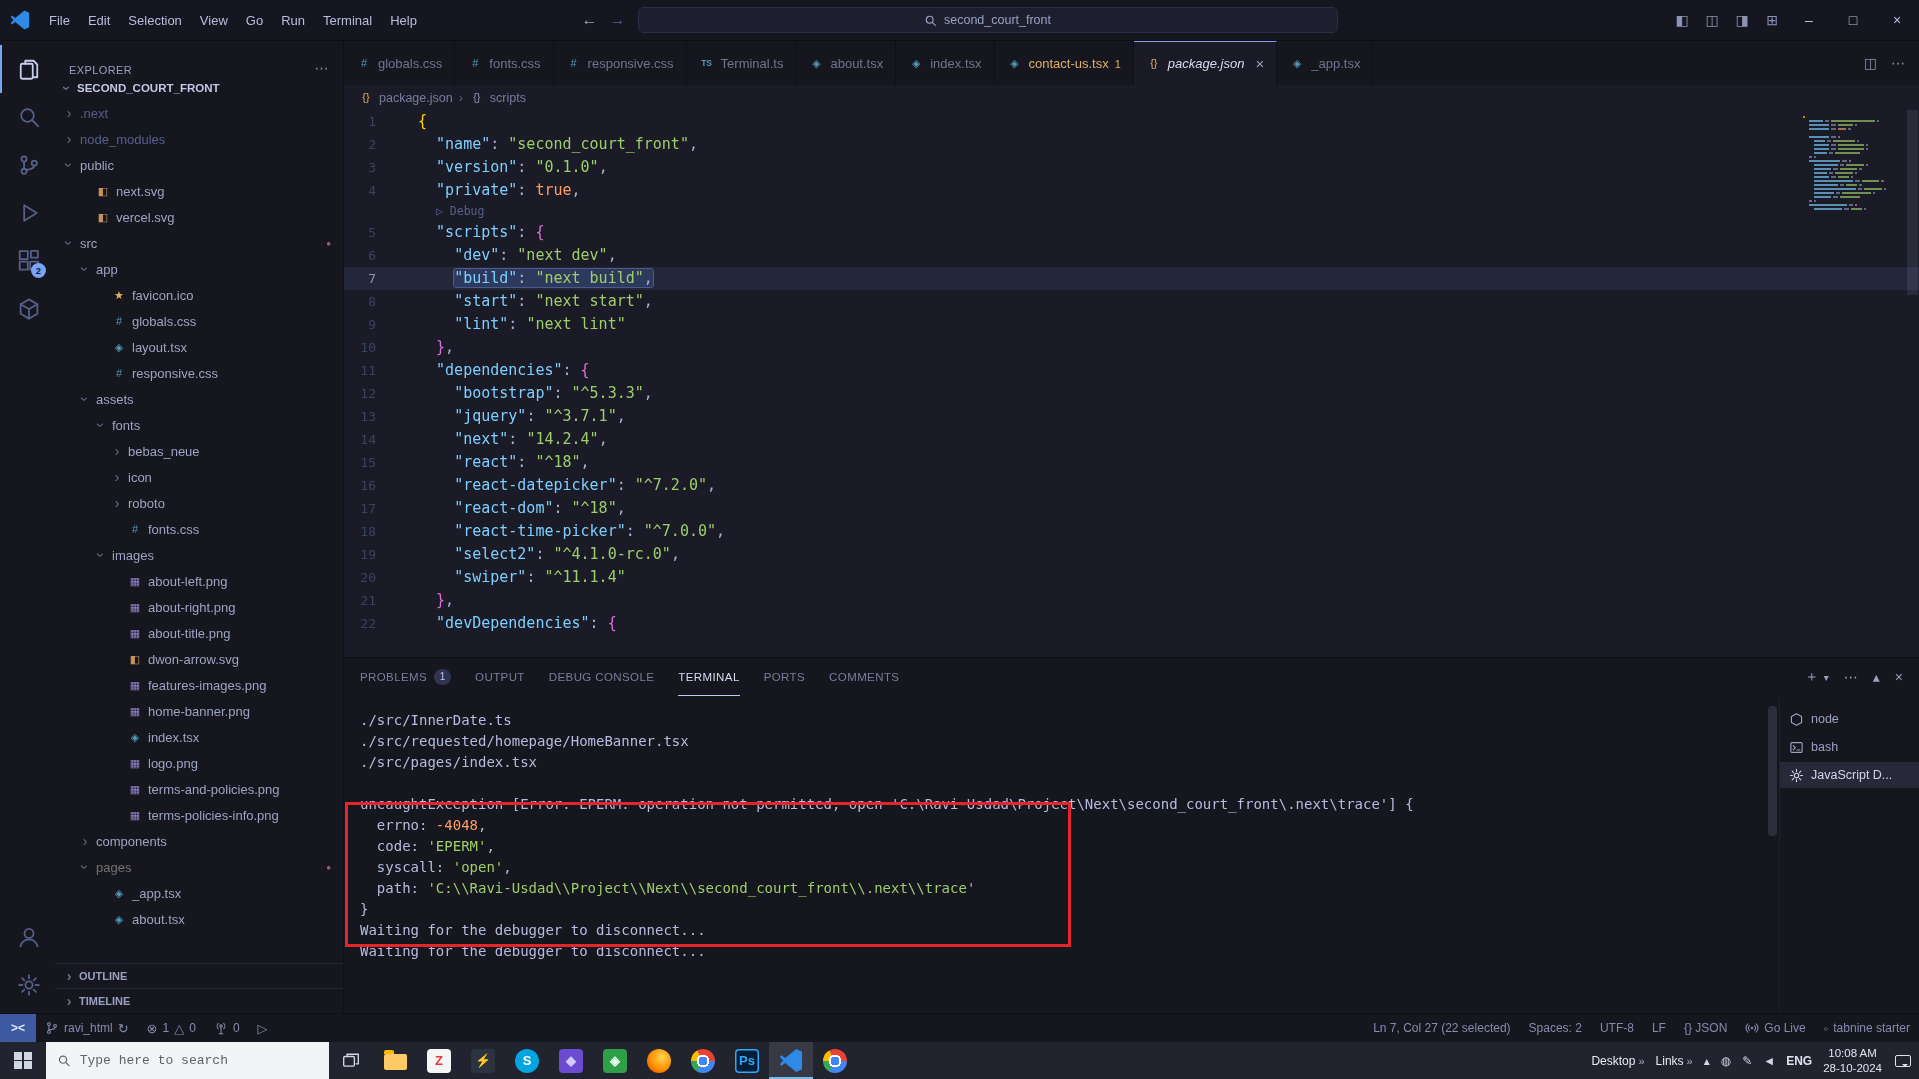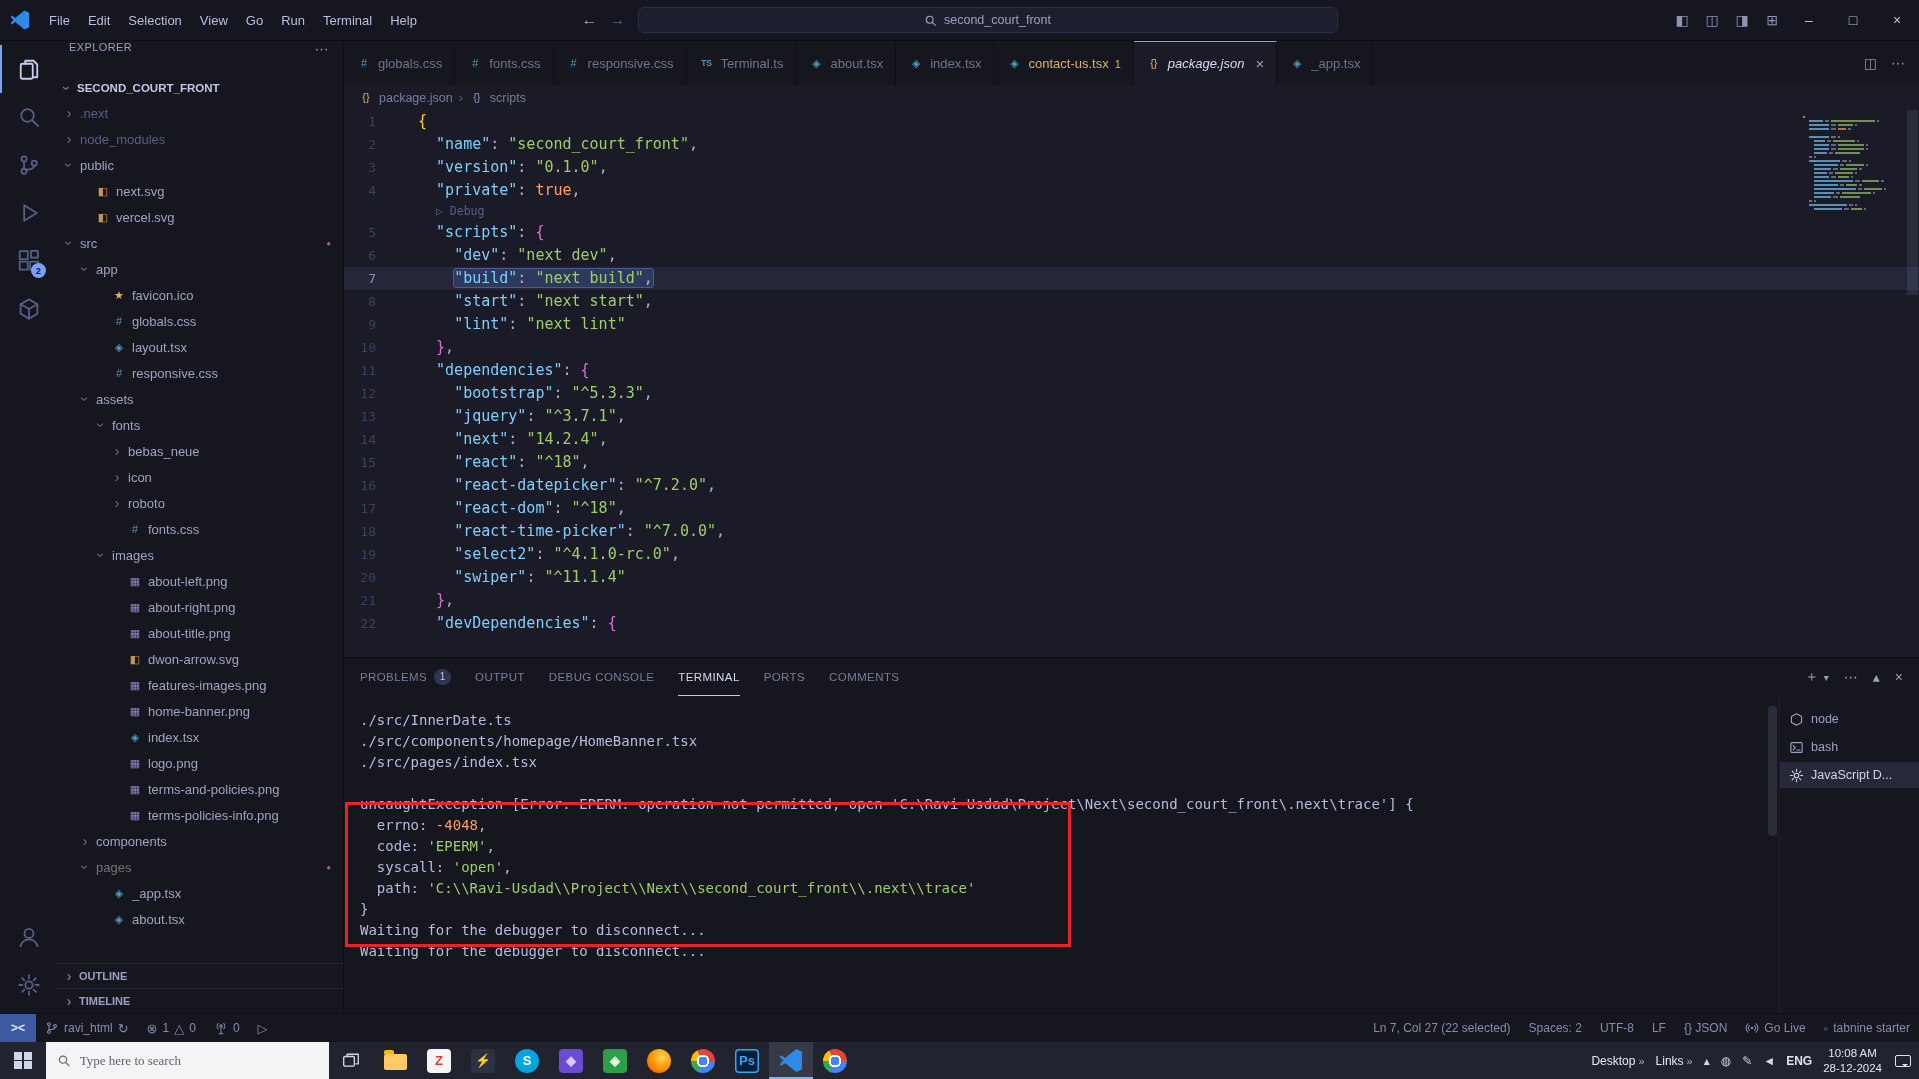--- a/index.html
+++ b/index.html
@@ -28,21 +28,21 @@
   
   .activity{width:55px;flex:none;background:#16161e;display:flex;flex-direction:column;padding-top:4px}
   .ab-bottom{margin-top:auto;padding-bottom:4px}
   .ab-item{width:55px;height:48px;display:flex;align-items:center;justify-content:center;color:#565f89;position:relative;border-left:2px solid transparent}
   .ab-item.active{color:#c8cdf0;border-left:2px solid #7aa2f7}
   .ab-item .svgi{width:24px;height:24px}
   .ab-badge{position:absolute;bottom:7px;right:9px;min-width:15px;height:15px;border-radius:8px;background:#7aa2f7;color:#15161e;font-size:9.5px;font-weight:bold;display:flex;align-items:center;justify-content:center}
 
   
   .sidebar{width:289px;flex:none;background:#16161e;display:flex;flex-direction:column;border-right:1px solid #0f0f17;overflow:hidden}
-  .sb-header{height:35px;flex:none;display:flex;align-items:flex-start;padding:0 14px;font-size:11px;letter-spacing:.4px;color:#989fc4}
+  .sb-header{height:35px;flex:none;display:flex;align-items:flex-end;padding:0 14px;font-size:11px;letter-spacing:.4px;color:#989fc4}
   .sb-more{margin-left:auto;font-size:14px;color:#8d93b4}
   .sb-root{height:24px;flex:none;display:flex;align-items:center;gap:4px;padding:0 6px;font-weight:bold;font-size:11.5px;color:#c3c8e8}
   .tree{flex:1;overflow:hidden}
   .trow{height:26px;display:flex;align-items:center;gap:5px;font-size:13px;color:#9da3c2;cursor:default}
   .chev{display:inline-block;width:12px;color:#6b7194;font-size:14px;line-height:1;text-align:center}
   .chev.open{transform:rotate(90deg)}
   .fi{width:16px;flex:none;text-align:center;font-size:11px;line-height:1}
   .fi-svg{color:#c4935a}.fi-css{color:#519aba}.fi-react{color:#519aba}.fi-image{color:#8d82c4}.fi-star{color:#e0af68}.fi-json{color:#e0af68}.fi-braces{color:#8d93b4}
   .fi-ts{font-size:8.5px;font-weight:bold;color:#519aba;letter-spacing:0}
   .trow .tlabel{white-space:nowrap;overflow:hidden}
@@ -112,21 +112,21 @@
   .sb-item .svgi{width:14px;height:14px}
   .sb-glyph{font-size:13px}
 
   
   .taskbar{height:37px;flex:none;background:#21242f;display:flex;align-items:stretch;color:#dfe3ee}
   .start{width:46px;display:flex;align-items:center;justify-content:center}
   .winlogo{display:grid;grid-template-columns:8px 8px;grid-template-rows:8px 8px;gap:1.5px}
   .winlogo div{background:#cfd6e4}
   .tsearch{width:283px;background:#f3f4f6;display:flex;align-items:center;gap:9px;padding:0 11px}
   .tsearch .svgi{width:15px;height:15px;color:#5f6368}
-  .tsearch input{border:none;outline:none;background:transparent;font-size:13px;color:#a16207;width:100%;font-family:Liberation Serif, serif}
+  .tsearch input{border:none;outline:none;background:transparent;font-size:13px;color:#a16207;width:100%;font-family:Liberation Mono, monospace}
   .tsearch input::placeholder{color:#5f6368}
   .slots{display:flex;align-items:stretch}
   .slot{width:44px;display:flex;align-items:center;justify-content:center}
   .slot.active{background:rgba(255,255,255,.1);box-shadow:inset 0 -2px 0 #76b9ed}
   .slot .svgi.tv{width:18px;height:18px;color:#cfd6e4}
   .badge-ic{width:24px;height:24px;border-radius:4px;display:flex;align-items:center;justify-content:center;font-size:13px;font-weight:bold}
   .folder-ic{width:23px;height:16px;background:#ffca64;border-radius:2px;position:relative;margin-top:3px}
   .folder-ic:before{content:"";position:absolute;top:-4px;left:0;width:10px;height:4px;background:#ffb900;border-radius:2px 2px 0 0}
   .ic-chrome{width:24px;height:24px;border-radius:50%;background:radial-gradient(circle,#4285f4 0 4.5px,#fff 4.5px 6.5px,transparent 6.5px),conic-gradient(from -30deg,#ea4335 0 120deg,#4285f4 0 240deg,#34a853 0 300deg,#fbbc05 0 360deg)}
   .ic-firefox{width:24px;height:24px;border-radius:50%;background:radial-gradient(circle at 62% 35%,#ffd54f,#ff8f00 55%,#e65100 90%)}
@@ -745,21 +745,21 @@
             <span class="sm">▾</span>
             <span>⋯</span>
             <span>▴</span>
             <span>×</span>
           </div>
         </div>
         <div class="panel-body">
           <div class="term">
             <div>
                 <div class="tline"><span class="tt-t">./src/InnerDate.ts</span></div>
-                <div class="tline"><span class="tt-t">./src/components/homepage/HomeBanner.tsx</span></div>
+                <div class="tline"><span class="tt-t">./src/requested/homepage/HomeBanner.tsx</span></div>
                 <div class="tline"><span class="tt-t">./src/pages/index.tsx</span></div>
                 <div class="tline">&nbsp;</div>
                 <div class="tline"><span class="tt-t">uncaughtException [Error: EPERM: operation not permitted, open 'C:\Ravi-Usdad\Project\Next\second_court_front\.next\trace'] {</span></div>
                 <div class="tline"><span class="tt-t">  errno: </span><span class="tt-num">-4048</span><span class="tt-t">,</span></div>
                 <div class="tline"><span class="tt-t">  code: </span><span class="tt-str">'EPERM'</span><span class="tt-t">,</span></div>
                 <div class="tline"><span class="tt-t">  syscall: </span><span class="tt-str">'open'</span><span class="tt-t">,</span></div>
                 <div class="tline"><span class="tt-t">  path: </span><span class="tt-str">'C:\\Ravi-Usdad\\Project\\Next\\second_court_front\\.next\\trace'</span></div>
                 <div class="tline"><span class="tt-t">}</span></div>
                 <div class="tline"><span class="tt-t">Waiting for the debugger to disconnect...</span></div>
                 <div class="tline"><span class="tt-t">Waiting for the debugger to disconnect...</span></div>
@@ -941,19 +941,19 @@
             <span class="tray-chev">»</span>
           </div>
           <span class="tray-ic">▴</span>
           <span class="tray-ic">◍</span>
           <span class="tray-ic">✎</span>
           <span class="tray-ic">◄</span>
           <span class="tray-lang">ENG</span>
         </span>
       <div class="clock">
         <div>10:08 AM</div>
-        <div>28-12-2024</div>
+        <div>28-10-2024</div>
       </div>
       <div class="bubble"></div>
     </div>
   </div>
 
 </div>
 
 </body></html>

